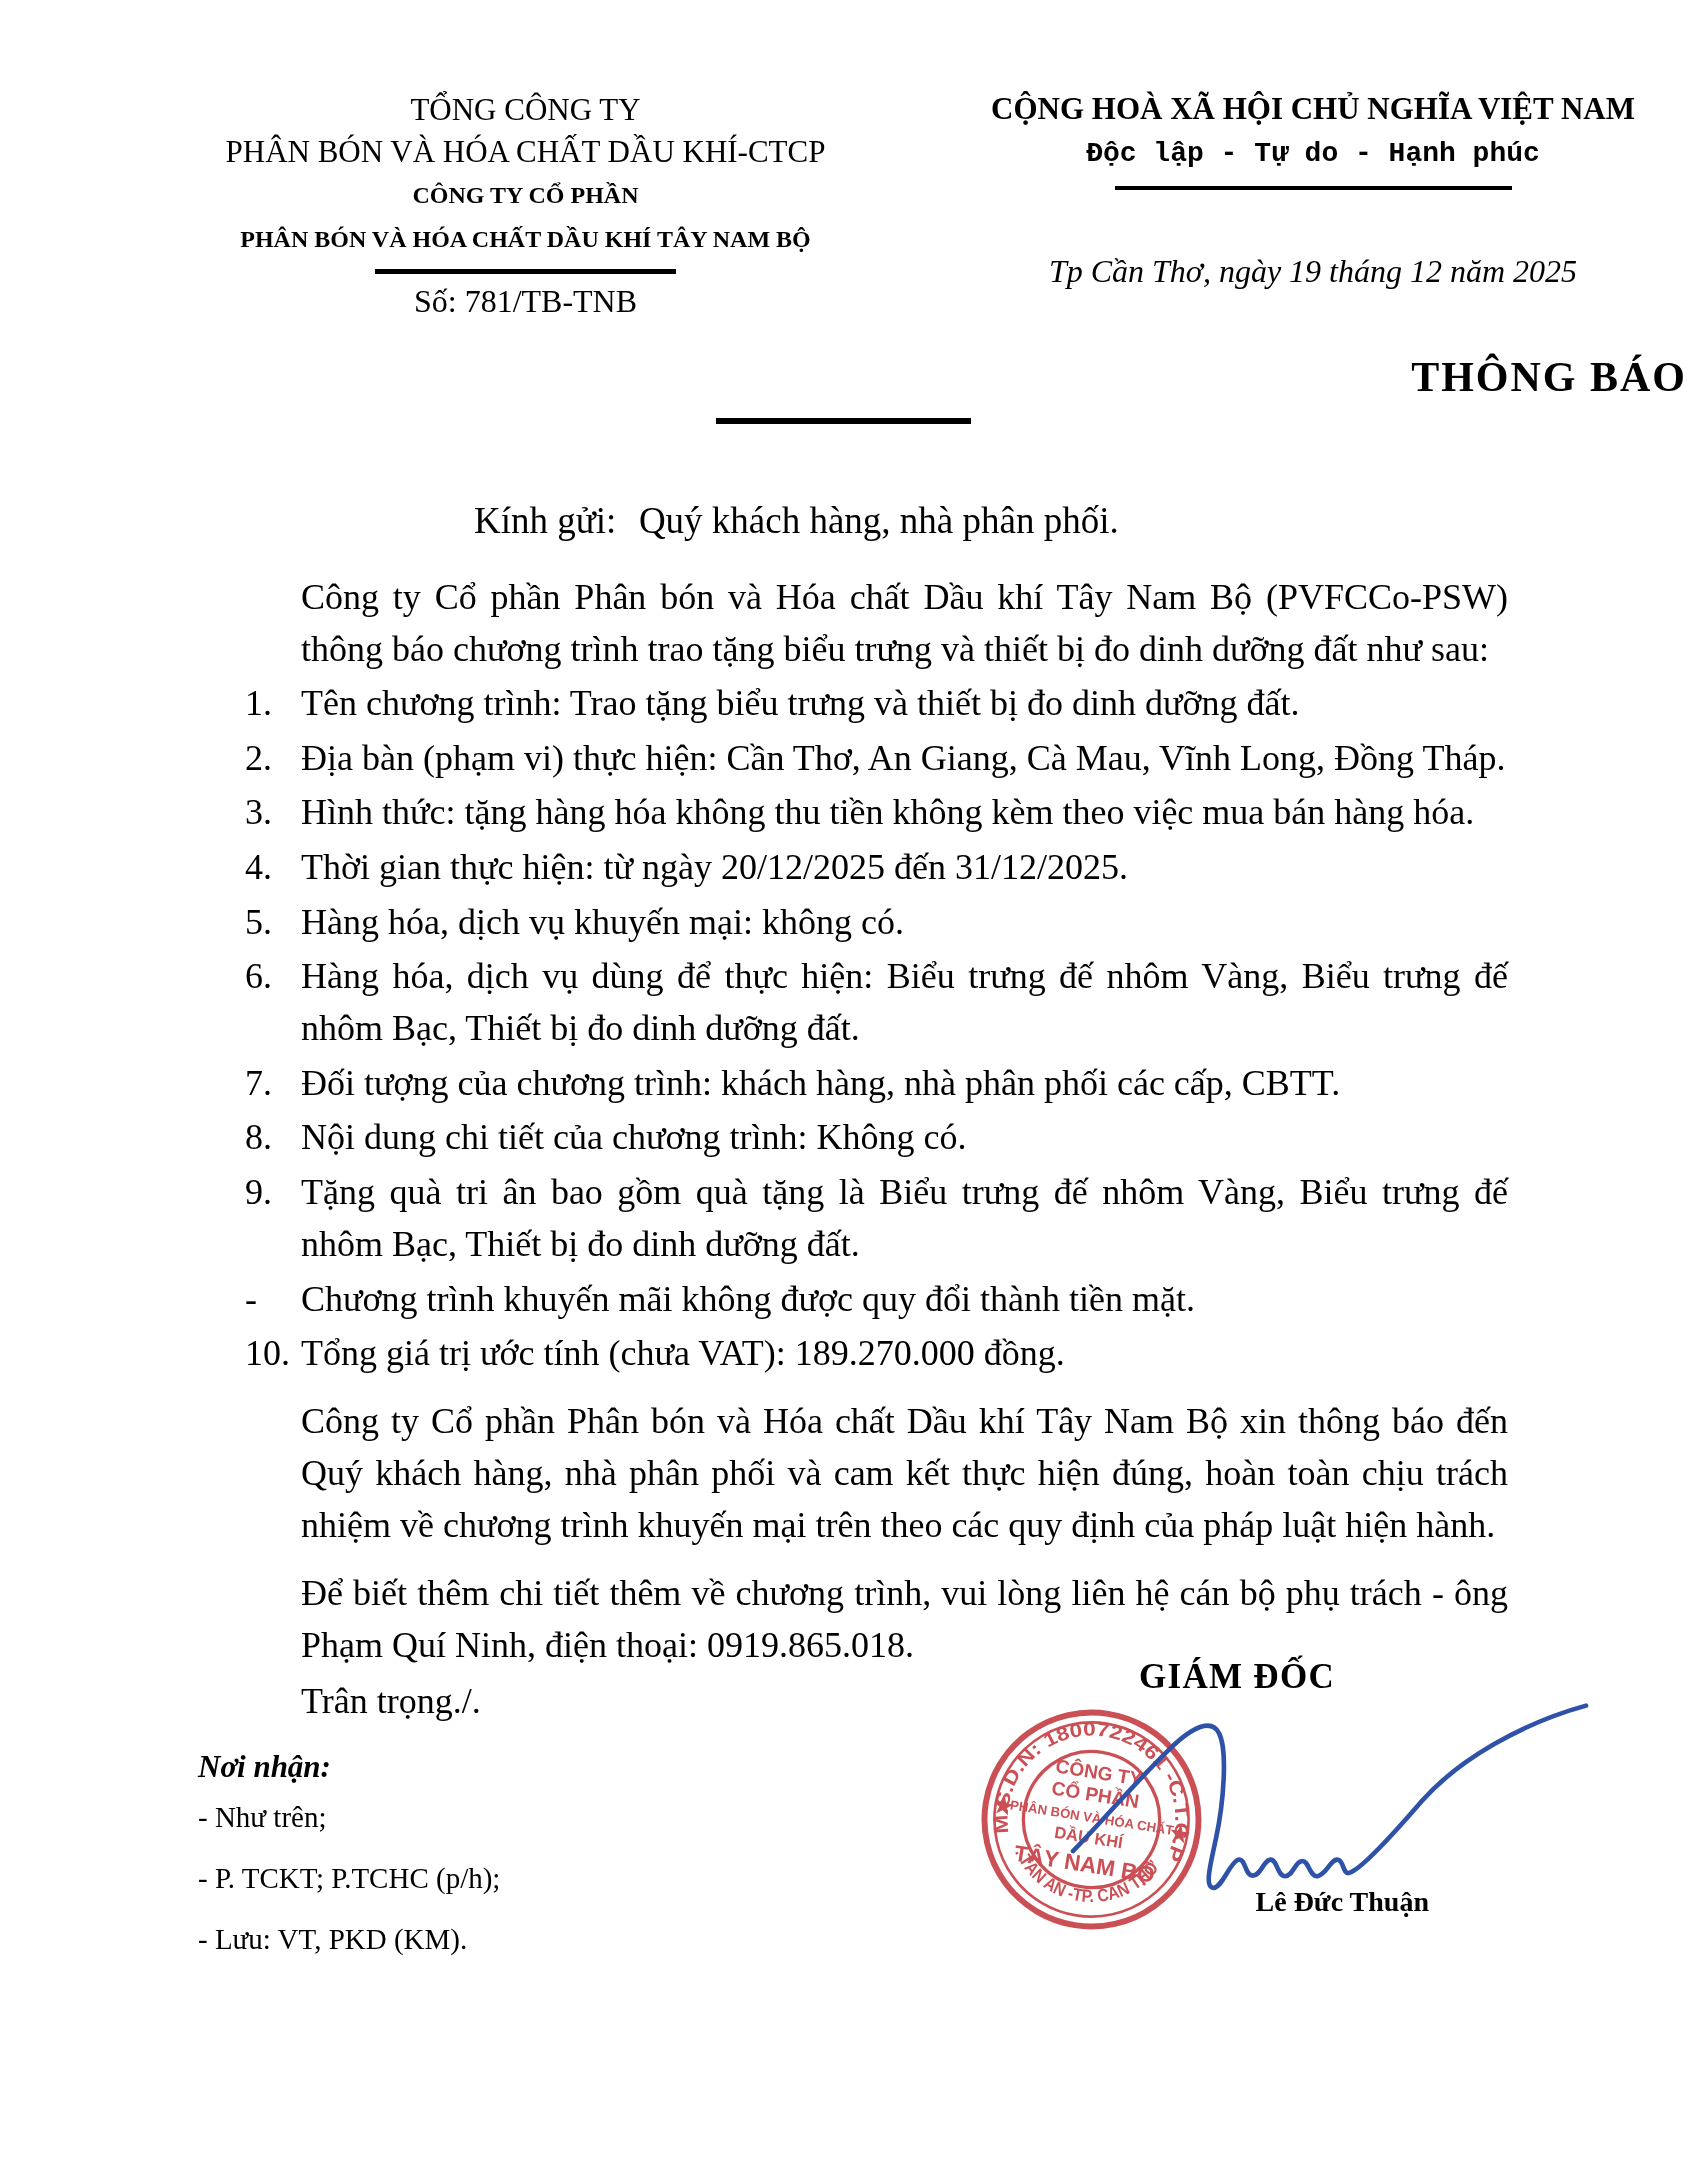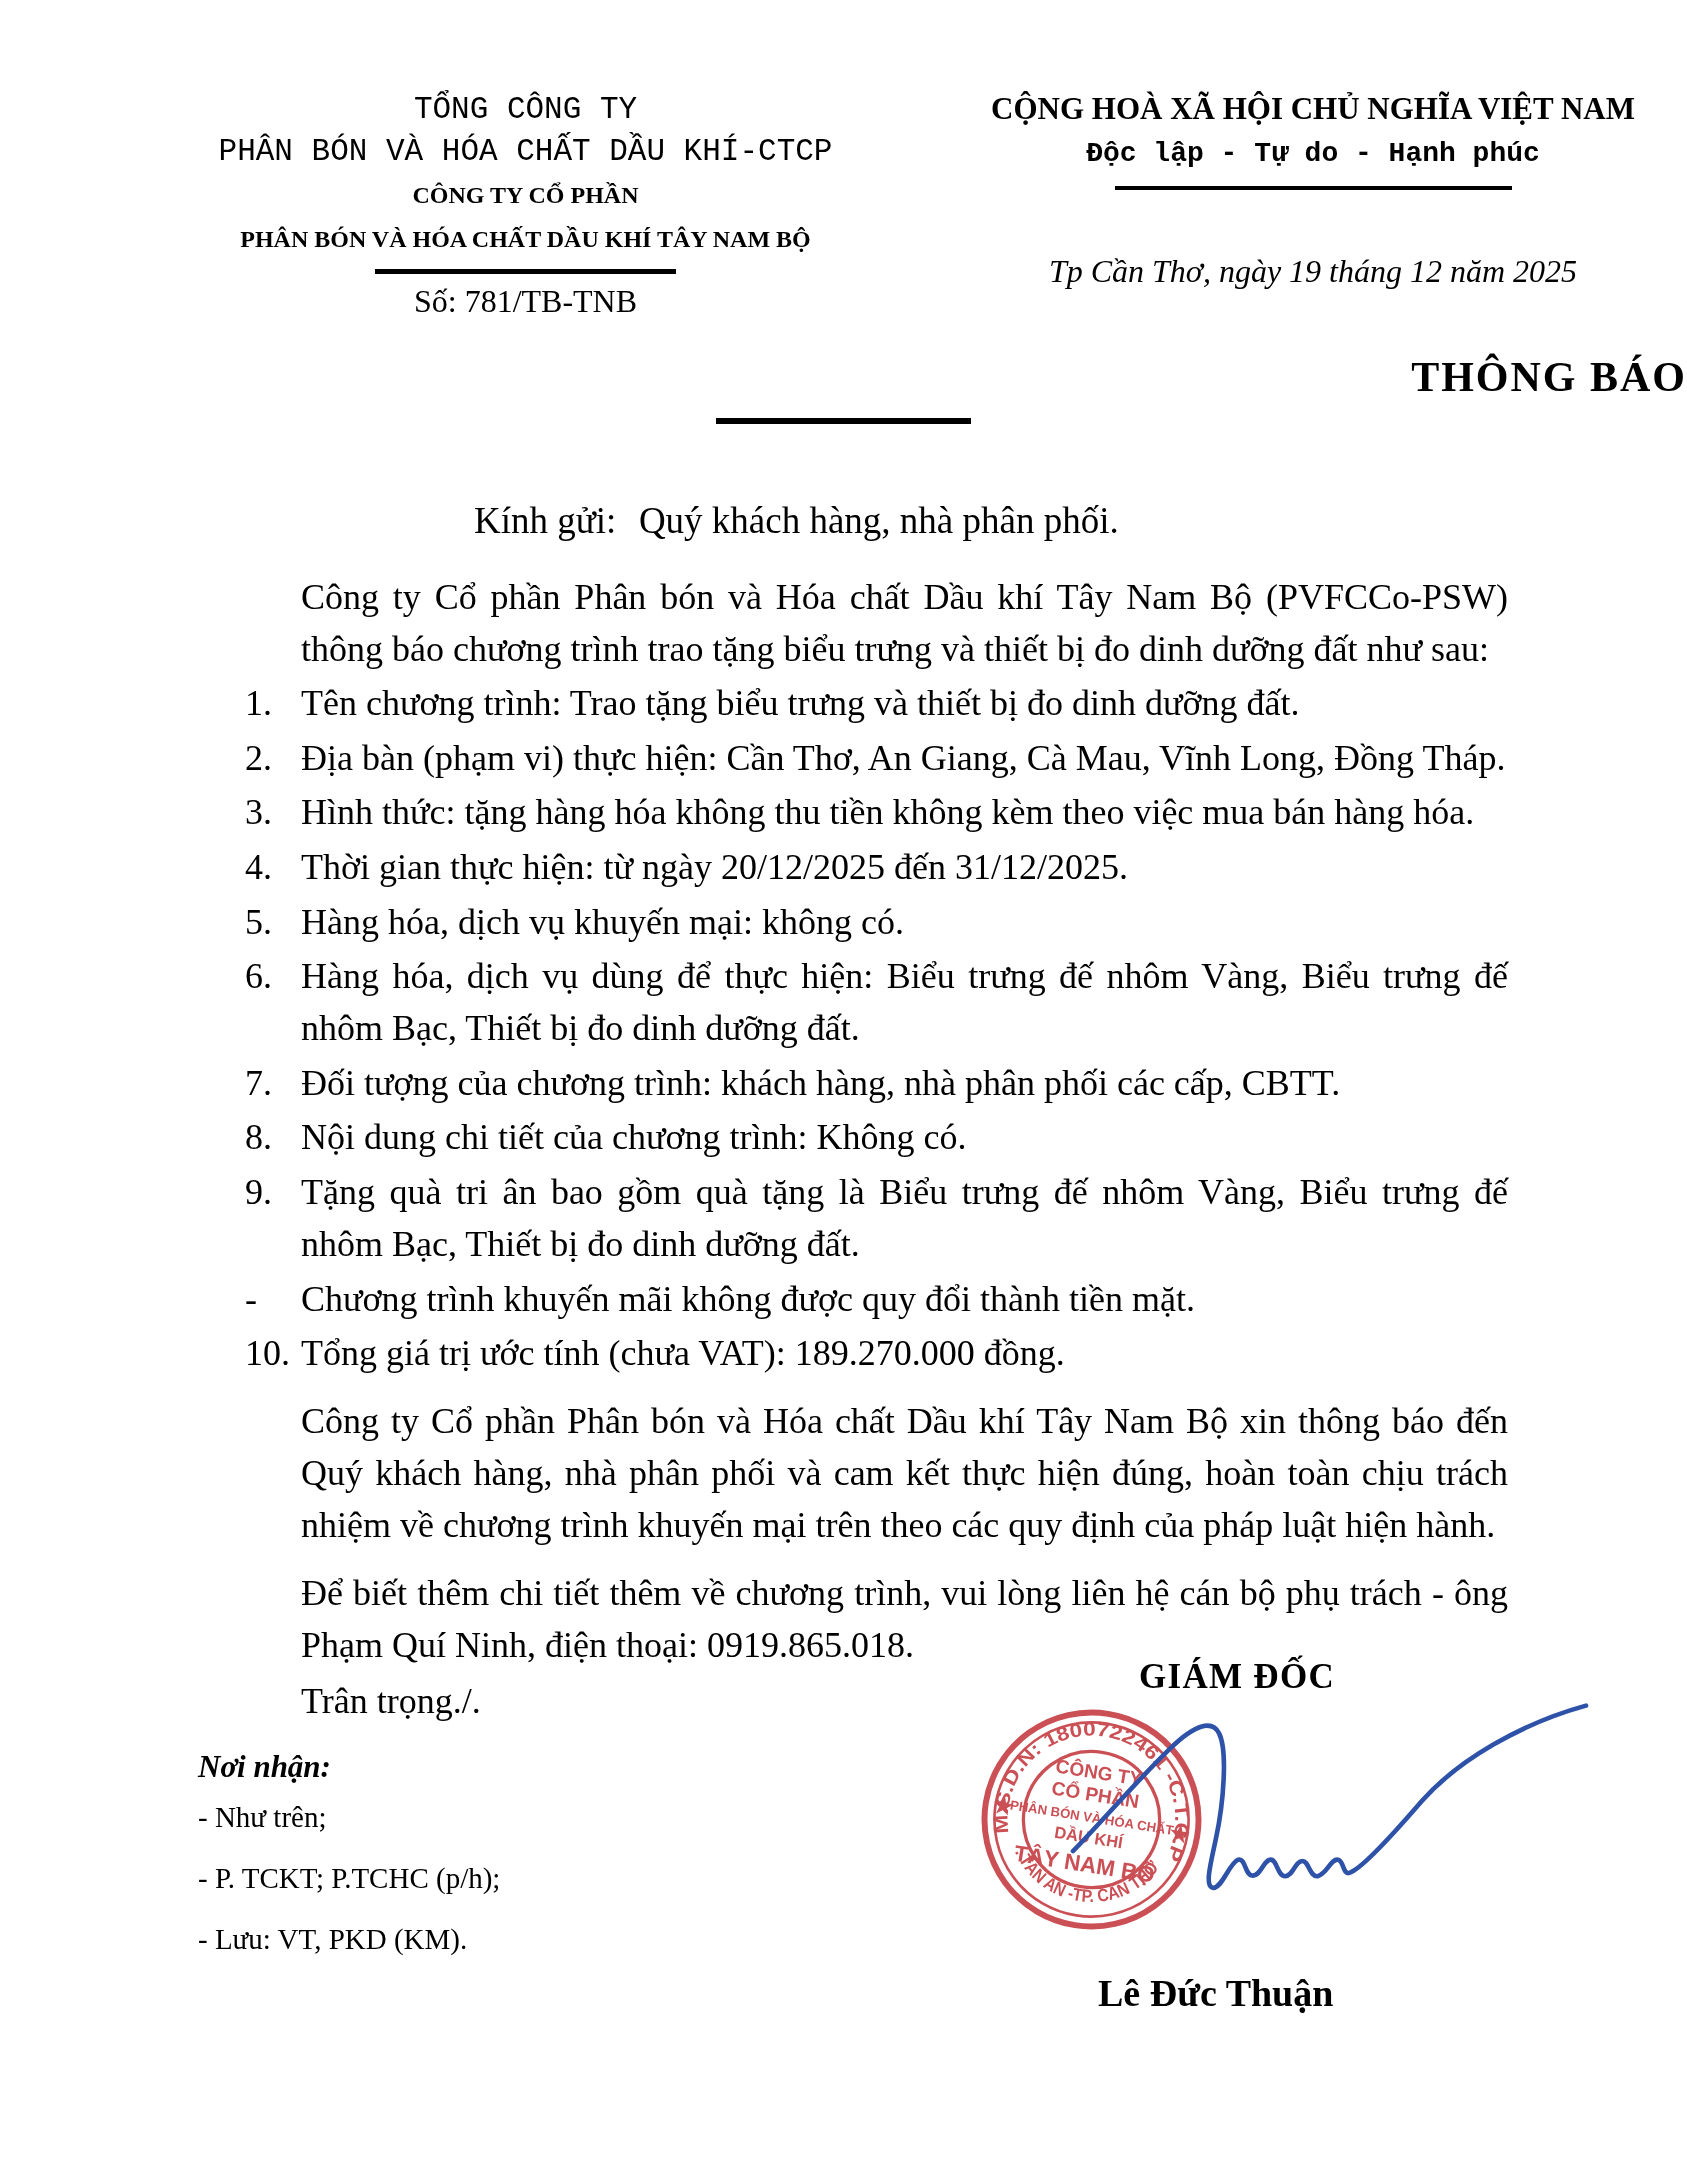--- a/index.html
+++ b/index.html
@@ -8,21 +8,21 @@
     width:1687px;height:2183px;
     background:#ffffff;
     color:#000;
     font-family:"Liberation Serif", serif;
     overflow:hidden;
   }
 
   
   .doc-header{display:flex;margin:89px 40px 0 99px;}
   .org-block{width:853px;text-align:center;}
-  .org-line{font-size:31px;line-height:42px;font-family:Liberation Mono, monospace;}
+  .org-line{font-size:31px;line-height:42px;}
   .org-line-bold{font-size:24px;line-height:44px;font-weight:bold;}
   .org-rule{width:301px;height:5.3px;background:#000;margin:8px auto 6.6px;}
   .doc-number{font-size:32px;line-height:40px;}
   .national-block{width:668px;margin-left:auto;text-align:center;}
   .nat-line1{font-size:31px;line-height:40px;font-weight:bold;}
   .nat-motto{font-size:28px;line-height:44px;font-weight:bold;margin-top:2.6px;font-family:Liberation Mono, monospace;}
   .nat-rule{width:397px;height:4px;background:#000;margin:10.6px auto 0;}
   .date-line{font-size:32px;line-height:40px;font-style:italic;margin-top:61px;}
 
   
@@ -40,22 +40,22 @@
   .item .num{flex:0 0 56px;font-size:36px;line-height:52px;}
   .item .txt{flex:1;font-size:36px;line-height:52px;text-align:justify;}
   .regards{margin-top:4px;}
 
   
   .recipients{position:absolute;left:198px;top:1747px;}
   .recipients-label{font-size:31px;line-height:40px;font-weight:bold;font-style:italic;}
   .recipient-line{font-size:29px;line-height:61px;}
   .director-title{position:absolute;left:1098px;top:1657px;width:278px;
     text-align:center;font-size:35px;font-weight:bold;letter-spacing:1.3px;}
-  .signer-name{position:absolute;left:1098px;top:1971px;width:331px;
-    text-align:left;font-size:38px;font-weight:bold;}
+  .signer-name{position:absolute;left:1098px;top:1886px;width:331px;
+    text-align:right;font-size:28px;font-weight:bold;}
   .stamp-svg{position:absolute;left:966px;top:1694px;opacity:0.88;}
   .sig-svg{position:absolute;left:1032px;top:1687px;}
 </style>
 </head>
 <body>
 
 <div class="page">
 
   <div class="doc-header">
     <div class="org-block">

